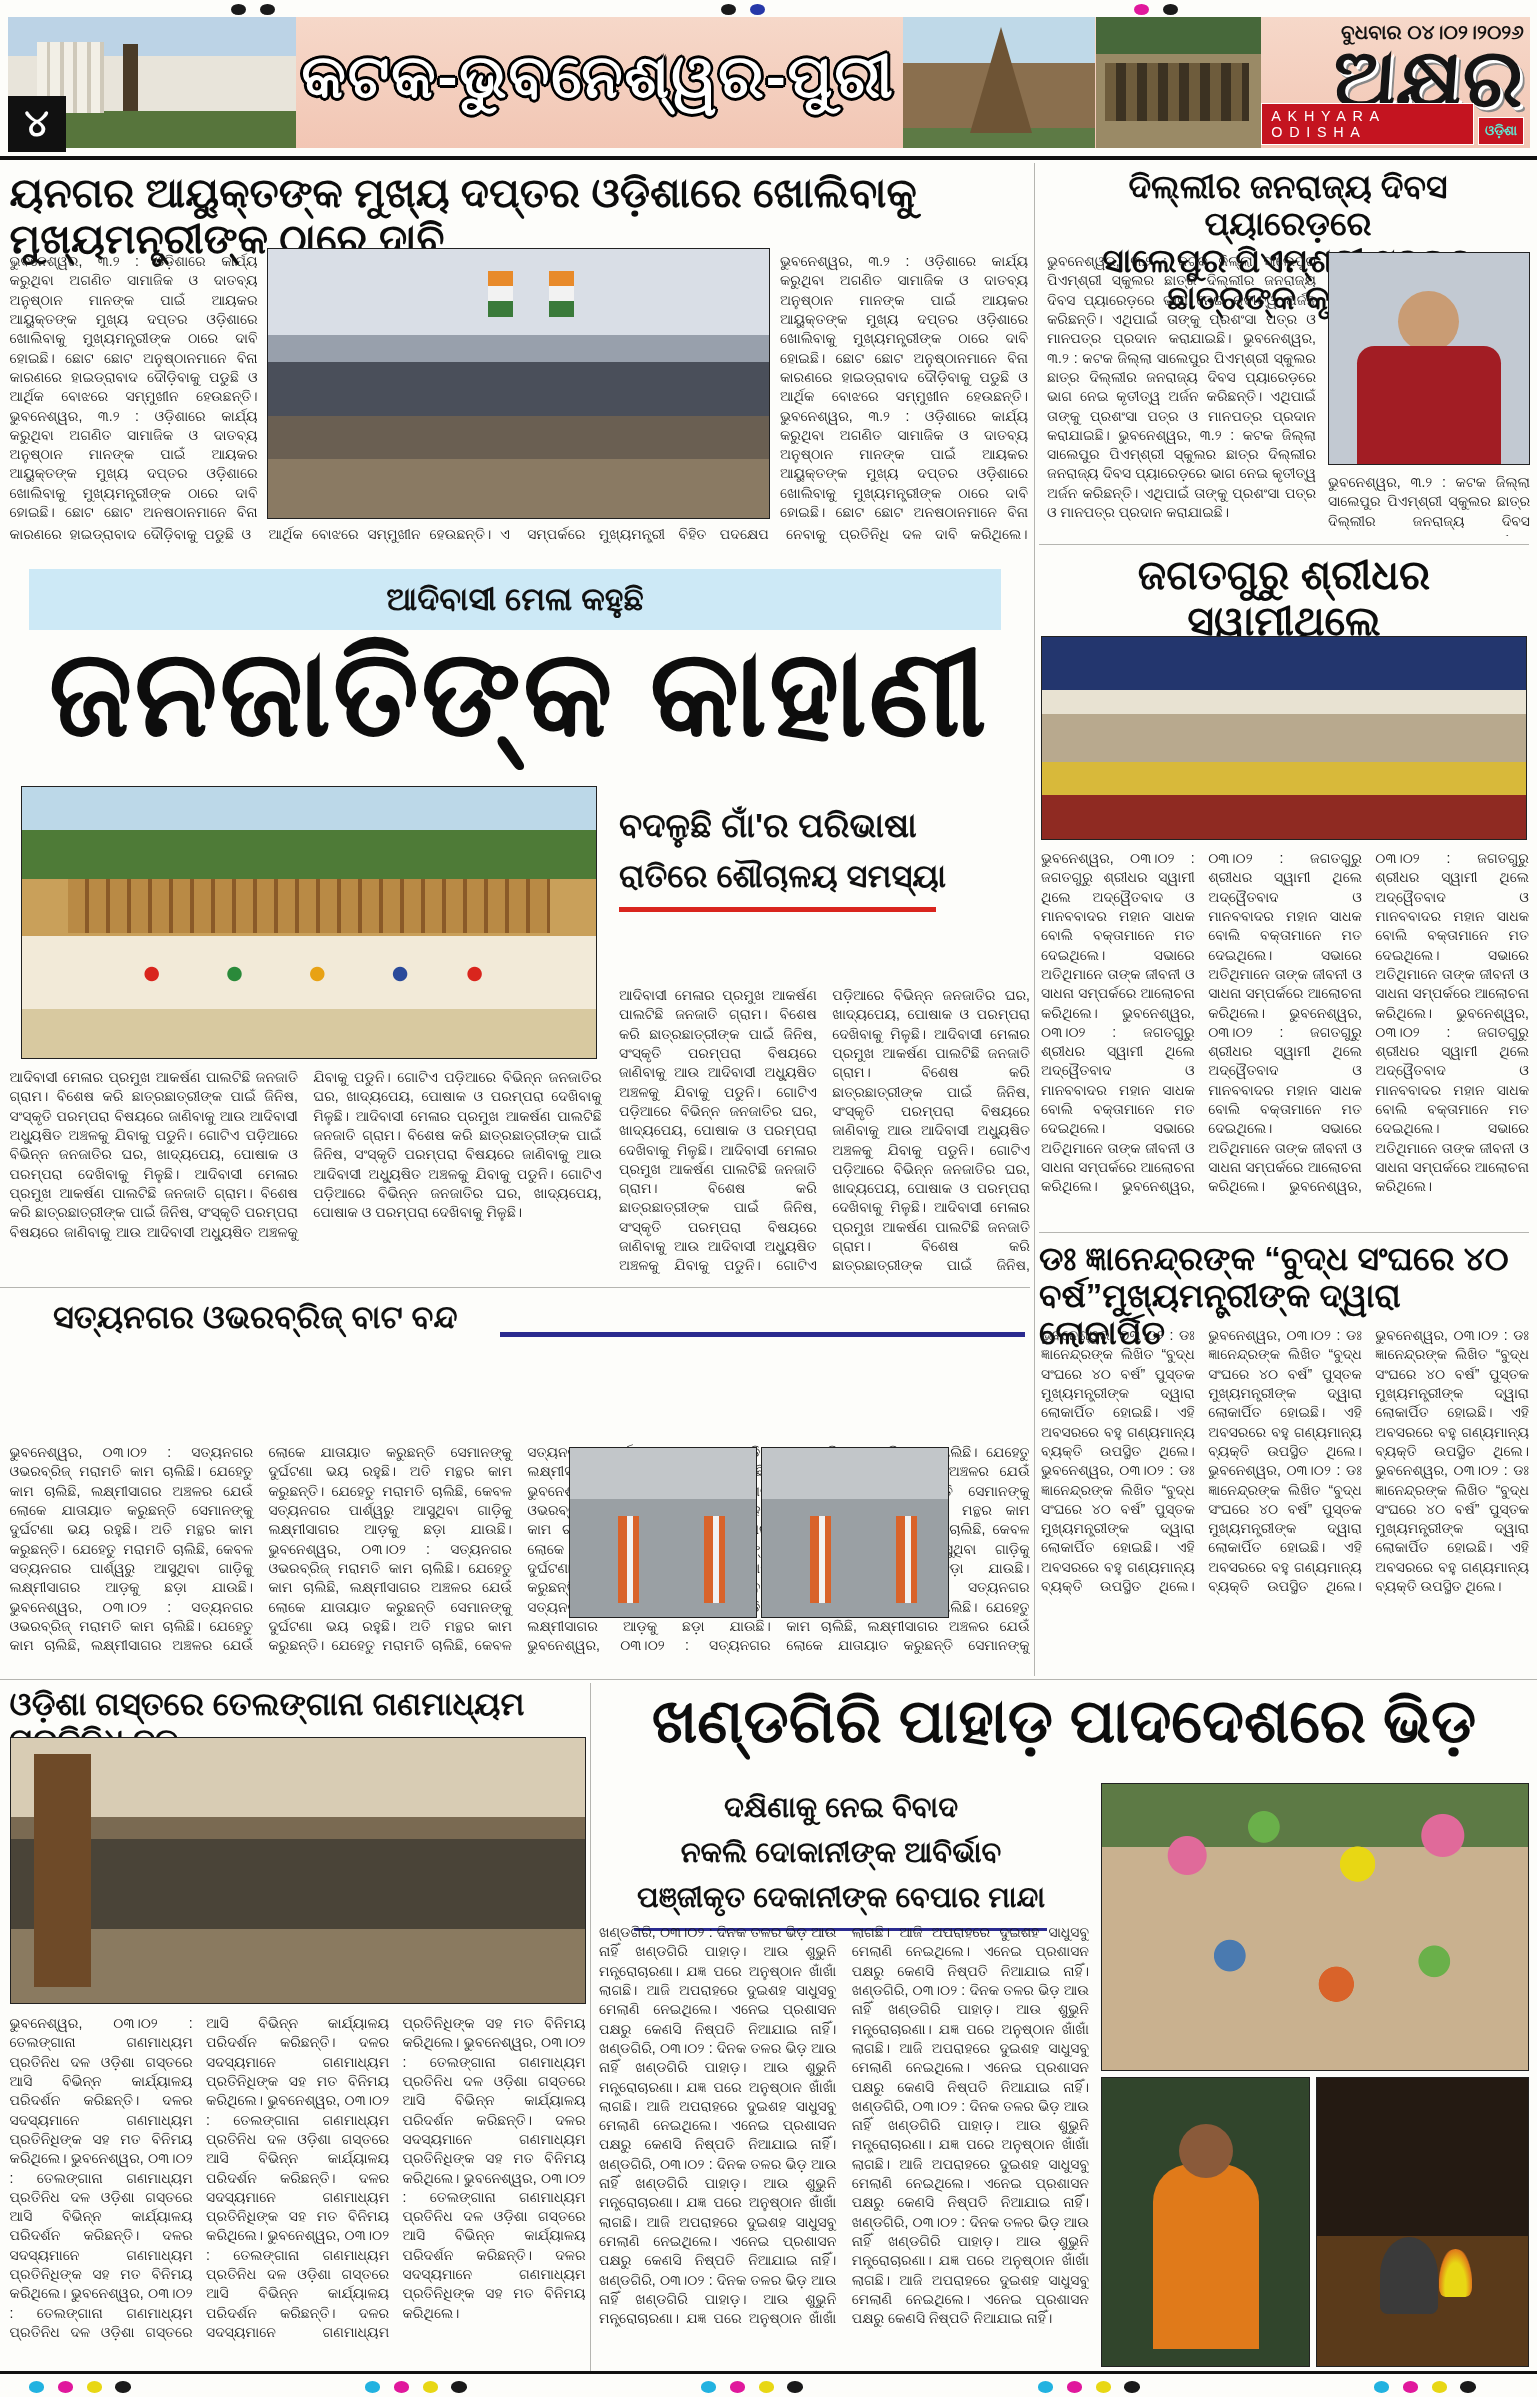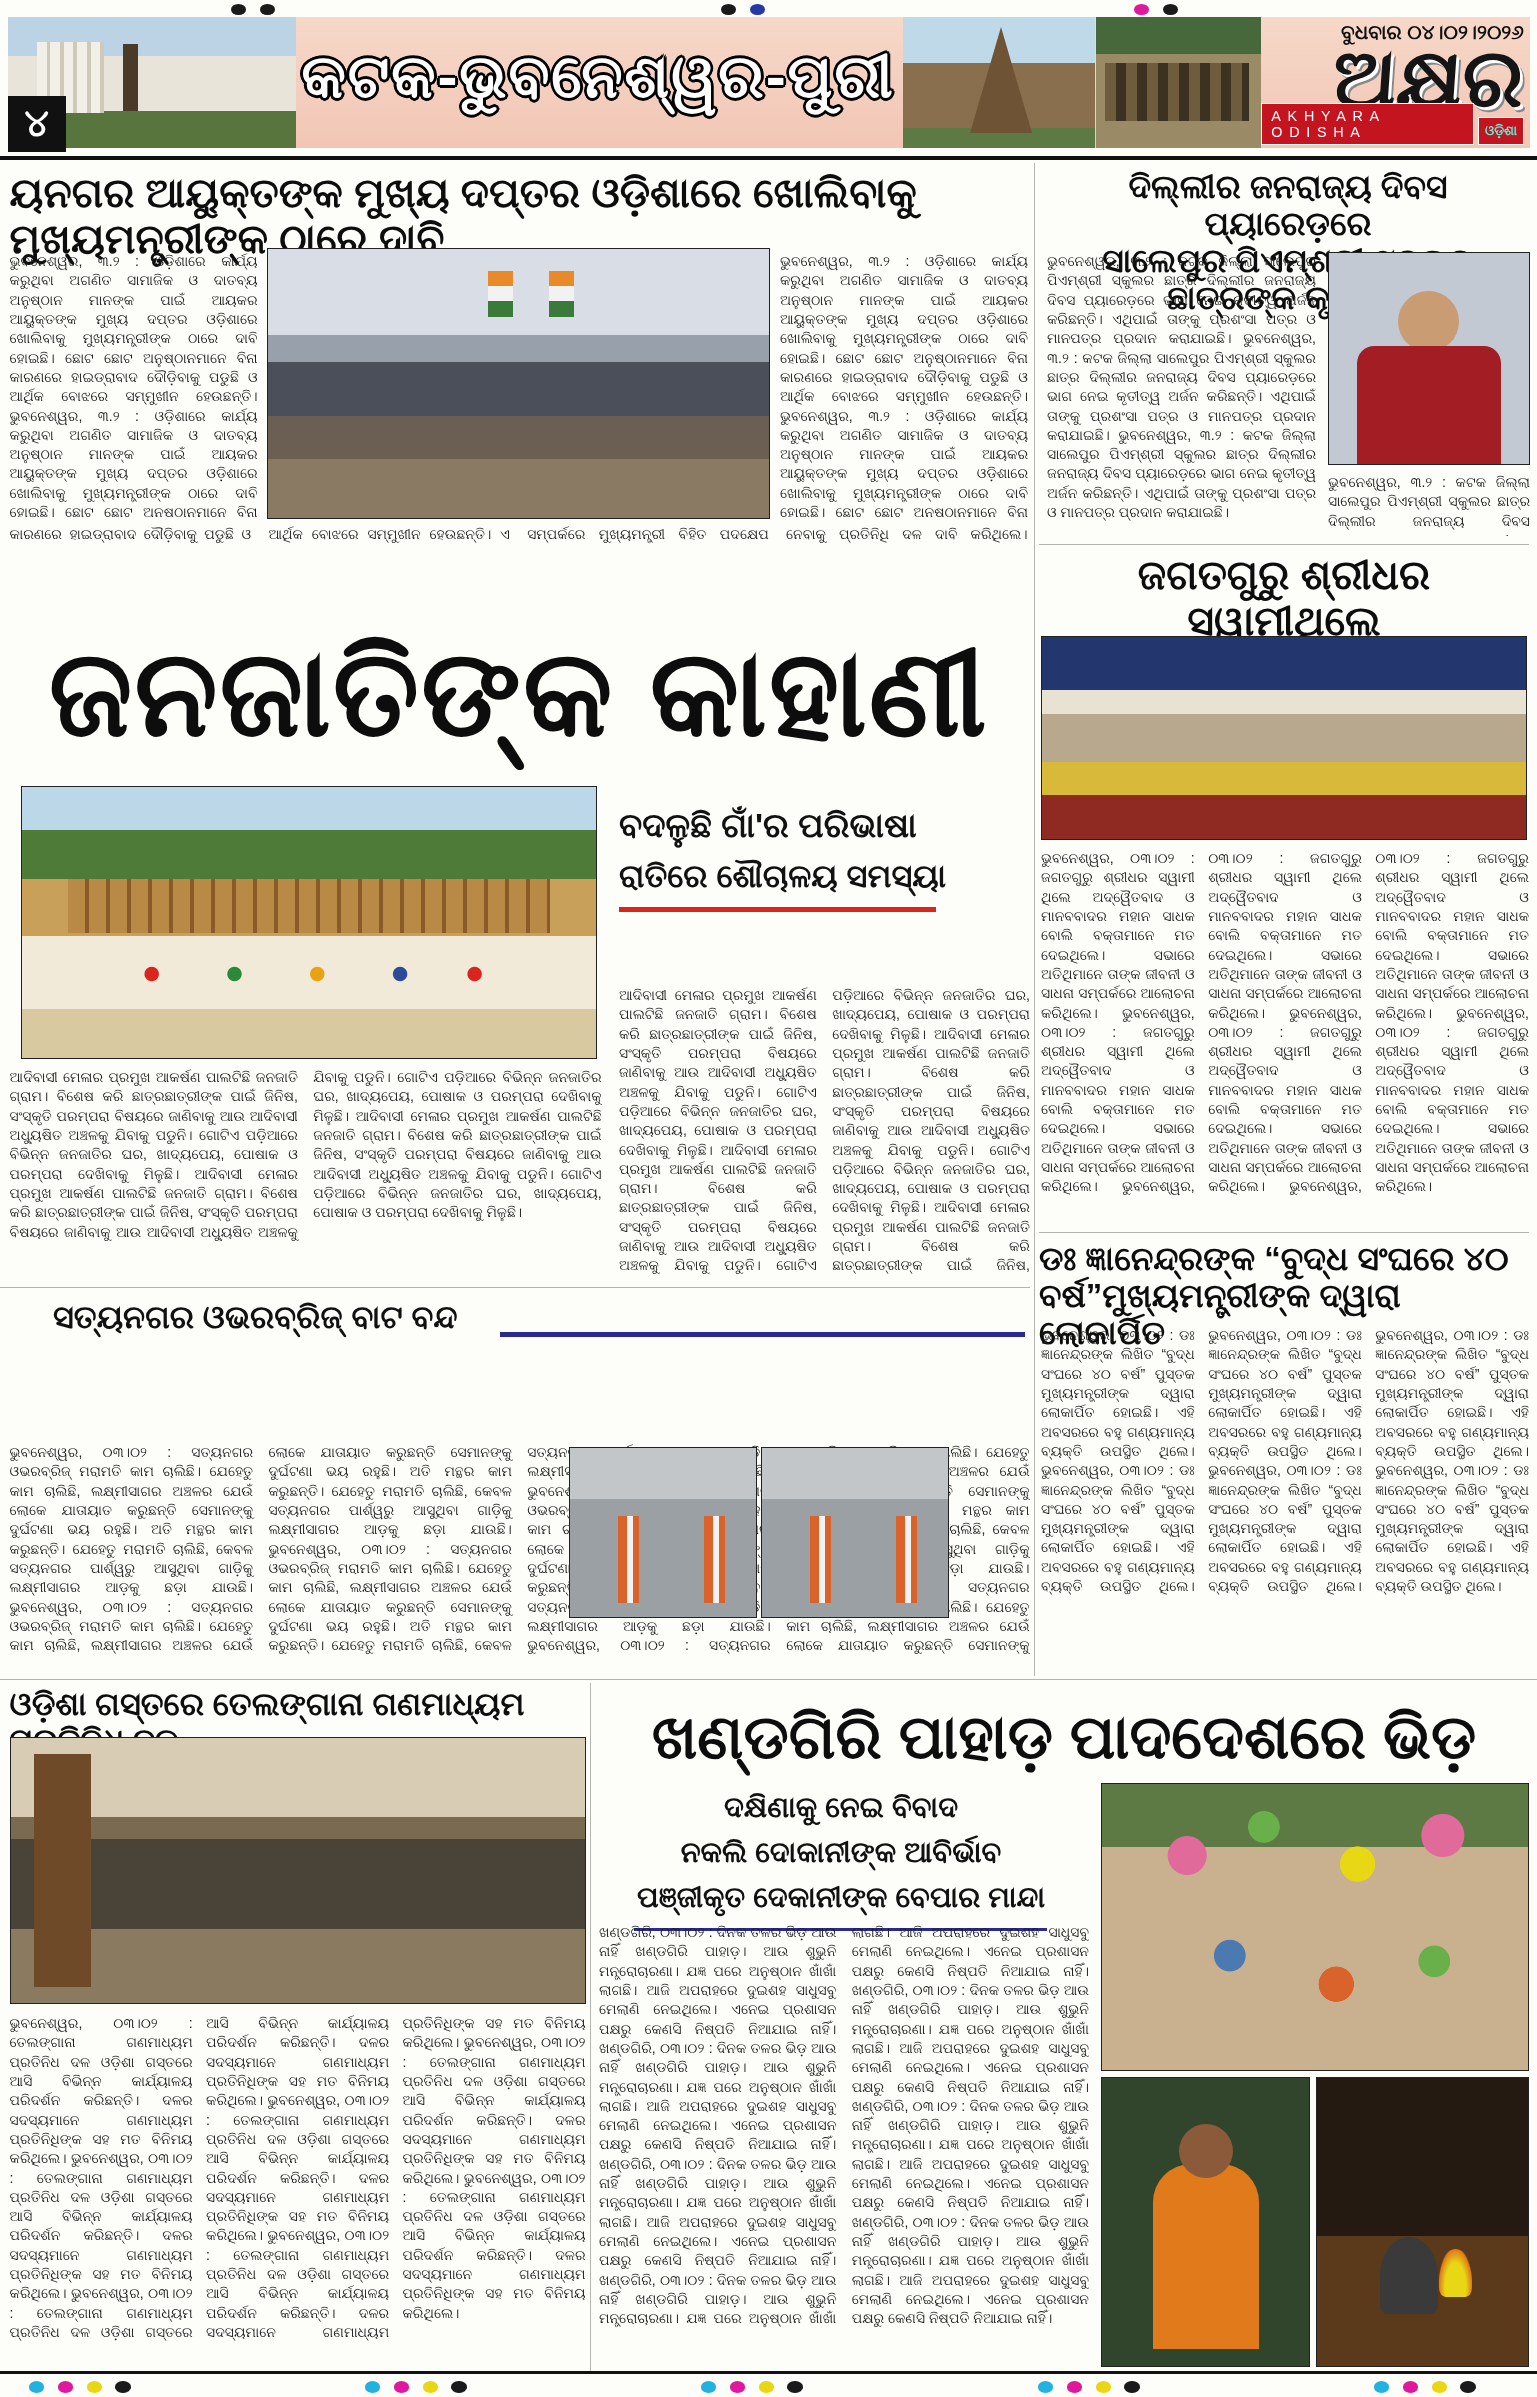--- a/index.html
+++ b/index.html
@@ -133,20 +133,21 @@
   <div class="abs hsep" style="left:1039px;top:544px;width:490px;"></div>
 
   <div class="abs headline" style="left:1039px;top:553px;width:490px;font-size:41px;text-align:center;">
     <div>ଜଗତଗୁରୁ ଶ୍ରୀଧର ସ୍ୱାମୀଥିଲେ</div>
     <div>ଅଦ୍ୱୈତବାଦ ଓ ମାନବବାଦର ମହାନ ସାଧକ</div>
   </div>
   <div class="abs photo ph-stage" style="left:1041px;top:636px;width:486px;height:204px;"></div>
   <div class="abs body-text" style="left:1041px;top:849px;width:488px;height:377px;column-count:3;column-gap:13.4px;">ଭୁବନେଶ୍ୱର, ୦୩।୦୨ : ଜଗତଗୁରୁ ଶ୍ରୀଧର ସ୍ୱାମୀ ଥିଲେ ଅଦ୍ୱୈତବାଦ ଓ ମାନବବାଦର ମହାନ ସାଧକ ବୋଲି ବକ୍ତାମାନେ ମତ ଦେଇଥିଲେ। ସଭାରେ ଅତିଥିମାନେ ତାଙ୍କ ଜୀବନୀ ଓ ସାଧନା ସମ୍ପର୍କରେ ଆଲୋଚନା କରିଥିଲେ। ଭୁବନେଶ୍ୱର, ୦୩।୦୨ : ଜଗତଗୁରୁ ଶ୍ରୀଧର ସ୍ୱାମୀ ଥିଲେ ଅଦ୍ୱୈତବାଦ ଓ ମାନବବାଦର ମହାନ ସାଧକ ବୋଲି ବକ୍ତାମାନେ ମତ ଦେଇଥିଲେ। ସଭାରେ ଅତିଥିମାନେ ତାଙ୍କ ଜୀବନୀ ଓ ସାଧନା ସମ୍ପର୍କରେ ଆଲୋଚନା କରିଥିଲେ। ଭୁବନେଶ୍ୱର, ୦୩।୦୨ : ଜଗତଗୁରୁ ଶ୍ରୀଧର ସ୍ୱାମୀ ଥିଲେ ଅଦ୍ୱୈତବାଦ ଓ ମାନବବାଦର ମହାନ ସାଧକ ବୋଲି ବକ୍ତାମାନେ ମତ ଦେଇଥିଲେ। ସଭାରେ ଅତିଥିମାନେ ତାଙ୍କ ଜୀବନୀ ଓ ସାଧନା ସମ୍ପର୍କରେ ଆଲୋଚନା କରିଥିଲେ। ଭୁବନେଶ୍ୱର, ୦୩।୦୨ : ଜଗତଗୁରୁ ଶ୍ରୀଧର ସ୍ୱାମୀ ଥିଲେ ଅଦ୍ୱୈତବାଦ ଓ ମାନବବାଦର ମହାନ ସାଧକ ବୋଲି ବକ୍ତାମାନେ ମତ ଦେଇଥିଲେ। ସଭାରେ ଅତିଥିମାନେ ତାଙ୍କ ଜୀବନୀ ଓ ସାଧନା ସମ୍ପର୍କରେ ଆଲୋଚନା କରିଥିଲେ। ଭୁବନେଶ୍ୱର, ୦୩।୦୨ : ଜଗତଗୁରୁ ଶ୍ରୀଧର ସ୍ୱାମୀ ଥିଲେ ଅଦ୍ୱୈତବାଦ ଓ ମାନବବାଦର ମହାନ ସାଧକ ବୋଲି ବକ୍ତାମାନେ ମତ ଦେଇଥିଲେ। ସଭାରେ ଅତିଥିମାନେ ତାଙ୍କ ଜୀବନୀ ଓ ସାଧନା ସମ୍ପର୍କରେ ଆଲୋଚନା କରିଥିଲେ। ଭୁବନେଶ୍ୱର, ୦୩।୦୨ : ଜଗତଗୁରୁ ଶ୍ରୀଧର ସ୍ୱାମୀ ଥିଲେ ଅଦ୍ୱୈତବାଦ ଓ ମାନବବାଦର ମହାନ ସାଧକ ବୋଲି ବକ୍ତାମାନେ ମତ ଦେଇଥିଲେ। ସଭାରେ ଅତିଥିମାନେ ତାଙ୍କ ଜୀବନୀ ଓ ସାଧନା ସମ୍ପର୍କରେ ଆଲୋଚନା କରିଥିଲେ।</div>
   <div class="abs hsep" style="left:1039px;top:1232px;width:490px;"></div>
 
+  <div class="abs kicker">ଆଦିବାସୀ ମେଳା କହୁଛି</div>
   <div class="abs headline bigheadline">ଜନଜାତିଙ୍କ କାହାଣୀ</div>
   <div class="abs photo ph-village" style="left:21px;top:786px;width:576px;height:273px;"></div>
   <div class="abs" style="left:619px;top:799px;width:411px;">
     <div class="subhead1">ବଦଳୁଛି ଗାଁ'ର ପରିଭାଷା</div>
     <div class="subhead1" style="font-size:32px;">ରାତିରେ ଶୌଚାଳୟ ସମସ୍ୟା</div>
     <span class="redline"></span>
   </div>
   <div class="abs body-text" style="left:619px;top:986px;width:411px;height:294px;column-count:2;column-gap:15.4px;">ଆଦିବାସୀ ମେଳାର ପ୍ରମୁଖ ଆକର୍ଷଣ ପାଲଟିଛି ଜନଜାତି ଗ୍ରାମ। ବିଶେଷ କରି ଛାତ୍ରଛାତ୍ରୀଙ୍କ ପାଇଁ ଜିନିଷ, ସଂସ୍କୃତି ପରମ୍ପରା ବିଷୟରେ ଜାଣିବାକୁ ଆଉ ଆଦିବାସୀ ଅଧ୍ୟୁଷିତ ଅଞ୍ଚଳକୁ ଯିବାକୁ ପଡୁନି। ଗୋଟିଏ ପଡ଼ିଆରେ ବିଭିନ୍ନ ଜନଜାତିର ଘର, ଖାଦ୍ୟପେୟ, ପୋଷାକ ଓ ପରମ୍ପରା ଦେଖିବାକୁ ମିଳୁଛି। ଆଦିବାସୀ ମେଳାର ପ୍ରମୁଖ ଆକର୍ଷଣ ପାଲଟିଛି ଜନଜାତି ଗ୍ରାମ। ବିଶେଷ କରି ଛାତ୍ରଛାତ୍ରୀଙ୍କ ପାଇଁ ଜିନିଷ, ସଂସ୍କୃତି ପରମ୍ପରା ବିଷୟରେ ଜାଣିବାକୁ ଆଉ ଆଦିବାସୀ ଅଧ୍ୟୁଷିତ ଅଞ୍ଚଳକୁ ଯିବାକୁ ପଡୁନି। ଗୋଟିଏ ପଡ଼ିଆରେ ବିଭିନ୍ନ ଜନଜାତିର ଘର, ଖାଦ୍ୟପେୟ, ପୋଷାକ ଓ ପରମ୍ପରା ଦେଖିବାକୁ ମିଳୁଛି। ଆଦିବାସୀ ମେଳାର ପ୍ରମୁଖ ଆକର୍ଷଣ ପାଲଟିଛି ଜନଜାତି ଗ୍ରାମ। ବିଶେଷ କରି ଛାତ୍ରଛାତ୍ରୀଙ୍କ ପାଇଁ ଜିନିଷ, ସଂସ୍କୃତି ପରମ୍ପରା ବିଷୟରେ ଜାଣିବାକୁ ଆଉ ଆଦିବାସୀ ଅଧ୍ୟୁଷିତ ଅଞ୍ଚଳକୁ ଯିବାକୁ ପଡୁନି। ଗୋଟିଏ ପଡ଼ିଆରେ ବିଭିନ୍ନ ଜନଜାତିର ଘର, ଖାଦ୍ୟପେୟ, ପୋଷାକ ଓ ପରମ୍ପରା ଦେଖିବାକୁ ମିଳୁଛି। ଆଦିବାସୀ ମେଳାର ପ୍ରମୁଖ ଆକର୍ଷଣ ପାଲଟିଛି ଜନଜାତି ଗ୍ରାମ। ବିଶେଷ କରି ଛାତ୍ରଛାତ୍ରୀଙ୍କ ପାଇଁ ଜିନିଷ, ସଂସ୍କୃତି ପରମ୍ପରା ବିଷୟରେ ଜାଣିବାକୁ ଆଉ ଆଦିବାସୀ ଅଧ୍ୟୁଷିତ ଅଞ୍ଚଳକୁ ଯିବାକୁ ପଡୁନି। ଗୋଟିଏ ପଡ଼ିଆରେ ବିଭିନ୍ନ ଜନଜାତିର ଘର, ଖାଦ୍ୟପେୟ, ପୋଷାକ ଓ ପରମ୍ପରା ଦେଖିବାକୁ ମିଳୁଛି।</div>
   <div class="abs body-text" style="left:9.6px;top:1068px;width:592px;height:211px;column-count:2;column-gap:15.4px;">ଆଦିବାସୀ ମେଳାର ପ୍ରମୁଖ ଆକର୍ଷଣ ପାଲଟିଛି ଜନଜାତି ଗ୍ରାମ। ବିଶେଷ କରି ଛାତ୍ରଛାତ୍ରୀଙ୍କ ପାଇଁ ଜିନିଷ, ସଂସ୍କୃତି ପରମ୍ପରା ବିଷୟରେ ଜାଣିବାକୁ ଆଉ ଆଦିବାସୀ ଅଧ୍ୟୁଷିତ ଅଞ୍ଚଳକୁ ଯିବାକୁ ପଡୁନି। ଗୋଟିଏ ପଡ଼ିଆରେ ବିଭିନ୍ନ ଜନଜାତିର ଘର, ଖାଦ୍ୟପେୟ, ପୋଷାକ ଓ ପରମ୍ପରା ଦେଖିବାକୁ ମିଳୁଛି। ଆଦିବାସୀ ମେଳାର ପ୍ରମୁଖ ଆକର୍ଷଣ ପାଲଟିଛି ଜନଜାତି ଗ୍ରାମ। ବିଶେଷ କରି ଛାତ୍ରଛାତ୍ରୀଙ୍କ ପାଇଁ ଜିନିଷ, ସଂସ୍କୃତି ପରମ୍ପରା ବିଷୟରେ ଜାଣିବାକୁ ଆଉ ଆଦିବାସୀ ଅଧ୍ୟୁଷିତ ଅଞ୍ଚଳକୁ ଯିବାକୁ ପଡୁନି। ଗୋଟିଏ ପଡ଼ିଆରେ ବିଭିନ୍ନ ଜନଜାତିର ଘର, ଖାଦ୍ୟପେୟ, ପୋଷାକ ଓ ପରମ୍ପରା ଦେଖିବାକୁ ମିଳୁଛି। ଆଦିବାସୀ ମେଳାର ପ୍ରମୁଖ ଆକର୍ଷଣ ପାଲଟିଛି ଜନଜାତି ଗ୍ରାମ। ବିଶେଷ କରି ଛାତ୍ରଛାତ୍ରୀଙ୍କ ପାଇଁ ଜିନିଷ, ସଂସ୍କୃତି ପରମ୍ପରା ବିଷୟରେ ଜାଣିବାକୁ ଆଉ ଆଦିବାସୀ ଅଧ୍ୟୁଷିତ ଅଞ୍ଚଳକୁ ଯିବାକୁ ପଡୁନି। ଗୋଟିଏ ପଡ଼ିଆରେ ବିଭିନ୍ନ ଜନଜାତିର ଘର, ଖାଦ୍ୟପେୟ, ପୋଷାକ ଓ ପରମ୍ପରା ଦେଖିବାକୁ ମିଳୁଛି।</div>
 
@@ -162,21 +163,21 @@
   <div class="abs body-text" style="left:9.6px;top:1443px;width:1020px;height:229px;column-count:4;column-gap:15.4px;">ଭୁବନେଶ୍ୱର, ୦୩।୦୨ : ସତ୍ୟନଗର ଓଭରବ୍ରିଜ୍ ମରାମତି କାମ ଚାଲିଛି। ଯେହେତୁ କାମ ଚାଲିଛି, ଲକ୍ଷ୍ମୀସାଗର ଅଞ୍ଚଳର ଯେଉଁ ଲୋକେ ଯାତାୟାତ କରୁଛନ୍ତି ସେମାନଙ୍କୁ ଦୁର୍ଘଟଣା ଭୟ ରହୁଛି। ଅତି ମନ୍ଥର କାମ କରୁଛନ୍ତି। ଯେହେତୁ ମରାମତି ଚାଲିଛି, କେବଳ ସତ୍ୟନଗର ପାର୍ଶ୍ୱରୁ ଆସୁଥିବା ଗାଡ଼ିକୁ ଲକ୍ଷ୍ମୀସାଗର ଆଡ଼କୁ ଛଡ଼ା ଯାଉଛି। ଭୁବନେଶ୍ୱର, ୦୩।୦୨ : ସତ୍ୟନଗର ଓଭରବ୍ରିଜ୍ ମରାମତି କାମ ଚାଲିଛି। ଯେହେତୁ କାମ ଚାଲିଛି, ଲକ୍ଷ୍ମୀସାଗର ଅଞ୍ଚଳର ଯେଉଁ ଲୋକେ ଯାତାୟାତ କରୁଛନ୍ତି ସେମାନଙ୍କୁ ଦୁର୍ଘଟଣା ଭୟ ରହୁଛି। ଅତି ମନ୍ଥର କାମ କରୁଛନ୍ତି। ଯେହେତୁ ମରାମତି ଚାଲିଛି, କେବଳ ସତ୍ୟନଗର ପାର୍ଶ୍ୱରୁ ଆସୁଥିବା ଗାଡ଼ିକୁ ଲକ୍ଷ୍ମୀସାଗର ଆଡ଼କୁ ଛଡ଼ା ଯାଉଛି। ଭୁବନେଶ୍ୱର, ୦୩।୦୨ : ସତ୍ୟନଗର ଓଭରବ୍ରିଜ୍ ମରାମତି କାମ ଚାଲିଛି। ଯେହେତୁ କାମ ଚାଲିଛି, ଲକ୍ଷ୍ମୀସାଗର ଅଞ୍ଚଳର ଯେଉଁ ଲୋକେ ଯାତାୟାତ କରୁଛନ୍ତି ସେମାନଙ୍କୁ ଦୁର୍ଘଟଣା ଭୟ ରହୁଛି। ଅତି ମନ୍ଥର କାମ କରୁଛନ୍ତି। ଯେହେତୁ ମରାମତି ଚାଲିଛି, କେବଳ ସତ୍ୟନଗର ପାର୍ଶ୍ୱରୁ ଆସୁଥିବା ଗାଡ଼ିକୁ ଲକ୍ଷ୍ମୀସାଗର ଆଡ଼କୁ ଛଡ଼ା ଯାଉଛି। ଭୁବନେଶ୍ୱର, ୦୩।୦୨ : ସତ୍ୟନଗର ଓଭରବ୍ରିଜ୍ ମରାମତି କାମ ଚାଲିଛି। ଯେହେତୁ କାମ ଚାଲିଛି, ଲକ୍ଷ୍ମୀସାଗର ଅଞ୍ଚଳର ଯେଉଁ ଲୋକେ ଯାତାୟାତ କରୁଛନ୍ତି ସେମାନଙ୍କୁ ଦୁର୍ଘଟଣା ଭୟ ରହୁଛି। ଅତି ମନ୍ଥର କାମ କରୁଛନ୍ତି। ଯେହେତୁ ମରାମତି ଚାଲିଛି, କେବଳ ସତ୍ୟନଗର ପାର୍ଶ୍ୱରୁ ଆସୁଥିବା ଗାଡ଼ିକୁ ଲକ୍ଷ୍ମୀସାଗର ଆଡ଼କୁ ଛଡ଼ା ଯାଉଛି। ଭୁବନେଶ୍ୱର, ୦୩।୦୨ : ସତ୍ୟନଗର ଓଭରବ୍ରିଜ୍ ମରାମତି କାମ ଚାଲିଛି। ଯେହେତୁ କାମ ଚାଲିଛି, ଲକ୍ଷ୍ମୀସାଗର ଅଞ୍ଚଳର ଯେଉଁ ଲୋକେ ଯାତାୟାତ କରୁଛନ୍ତି ସେମାନଙ୍କୁ ଦୁର୍ଘଟଣା ଭୟ ରହୁଛି। ଅତି ମନ୍ଥର କାମ କରୁଛନ୍ତି। ଯେହେତୁ ମରାମତି ଚାଲିଛି, କେବଳ ସତ୍ୟନଗର ପାର୍ଶ୍ୱରୁ ଆସୁଥିବା ଗାଡ଼ିକୁ ଲକ୍ଷ୍ମୀସାଗର ଆଡ଼କୁ ଛଡ଼ା ଯାଉଛି। ଭୁବନେଶ୍ୱର, ୦୩।୦୨ : ସତ୍ୟନଗର ଓଭରବ୍ରିଜ୍ ମରାମତି କାମ ଚାଲିଛି। ଯେହେତୁ କାମ ଚାଲିଛି, ଲକ୍ଷ୍ମୀସାଗର ଅଞ୍ଚଳର ଯେଉଁ ଲୋକେ ଯାତାୟାତ କରୁଛନ୍ତି ସେମାନଙ୍କୁ ଦୁର୍ଘଟଣା ଭୟ ରହୁଛି। ଅତି ମନ୍ଥର କାମ କରୁଛନ୍ତି। ଯେହେତୁ ମରାମତି ଚାଲିଛି, କେବଳ ସତ୍ୟନଗର ପାର୍ଶ୍ୱରୁ ଆସୁଥିବା ଗାଡ଼ିକୁ ଲକ୍ଷ୍ମୀସାଗର ଆଡ଼କୁ ଛଡ଼ା ଯାଉଛି।</div>
   <div class="abs photo ph-road" style="left:569px;top:1447px;width:188px;height:171px;"></div>
   <div class="abs photo ph-road" style="left:761px;top:1447px;width:188px;height:171px;"></div>
 
   <div class="abs hsep" style="left:0;top:1679px;width:1537px;"></div>
   <div class="abs headline" style="left:9.6px;top:1687px;width:576px;font-size:32px;">ଓଡ଼ିଶା ଗସ୍ତରେ ତେଲଙ୍ଗାନା ଗଣମାଧ୍ୟମ ପ୍ରତିନିଧ ଦଳ</div>
   <div class="abs photo ph-telgroup" style="left:9.6px;top:1737px;width:576px;height:267px;"></div>
   <div class="abs body-text" style="left:9.6px;top:2014px;width:576px;height:354px;column-count:3;column-gap:13.4px;">ଭୁବନେଶ୍ୱର, ୦୩।୦୨ : ତେଲଙ୍ଗାନା ଗଣମାଧ୍ୟମ ପ୍ରତିନିଧ ଦଳ ଓଡ଼ିଶା ଗସ୍ତରେ ଆସି ବିଭିନ୍ନ କାର୍ଯ୍ୟାଳୟ ପରିଦର୍ଶନ କରିଛନ୍ତି। ଦଳର ସଦସ୍ୟମାନେ ଗଣମାଧ୍ୟମ ପ୍ରତିନିଧିଙ୍କ ସହ ମତ ବିନିମୟ କରିଥିଲେ। ଭୁବନେଶ୍ୱର, ୦୩।୦୨ : ତେଲଙ୍ଗାନା ଗଣମାଧ୍ୟମ ପ୍ରତିନିଧ ଦଳ ଓଡ଼ିଶା ଗସ୍ତରେ ଆସି ବିଭିନ୍ନ କାର୍ଯ୍ୟାଳୟ ପରିଦର୍ଶନ କରିଛନ୍ତି। ଦଳର ସଦସ୍ୟମାନେ ଗଣମାଧ୍ୟମ ପ୍ରତିନିଧିଙ୍କ ସହ ମତ ବିନିମୟ କରିଥିଲେ। ଭୁବନେଶ୍ୱର, ୦୩।୦୨ : ତେଲଙ୍ଗାନା ଗଣମାଧ୍ୟମ ପ୍ରତିନିଧ ଦଳ ଓଡ଼ିଶା ଗସ୍ତରେ ଆସି ବିଭିନ୍ନ କାର୍ଯ୍ୟାଳୟ ପରିଦର୍ଶନ କରିଛନ୍ତି। ଦଳର ସଦସ୍ୟମାନେ ଗଣମାଧ୍ୟମ ପ୍ରତିନିଧିଙ୍କ ସହ ମତ ବିନିମୟ କରିଥିଲେ। ଭୁବନେଶ୍ୱର, ୦୩।୦୨ : ତେଲଙ୍ଗାନା ଗଣମାଧ୍ୟମ ପ୍ରତିନିଧ ଦଳ ଓଡ଼ିଶା ଗସ୍ତରେ ଆସି ବିଭିନ୍ନ କାର୍ଯ୍ୟାଳୟ ପରିଦର୍ଶନ କରିଛନ୍ତି। ଦଳର ସଦସ୍ୟମାନେ ଗଣମାଧ୍ୟମ ପ୍ରତିନିଧିଙ୍କ ସହ ମତ ବିନିମୟ କରିଥିଲେ। ଭୁବନେଶ୍ୱର, ୦୩।୦୨ : ତେଲଙ୍ଗାନା ଗଣମାଧ୍ୟମ ପ୍ରତିନିଧ ଦଳ ଓଡ଼ିଶା ଗସ୍ତରେ ଆସି ବିଭିନ୍ନ କାର୍ଯ୍ୟାଳୟ ପରିଦର୍ଶନ କରିଛନ୍ତି। ଦଳର ସଦସ୍ୟମାନେ ଗଣମାଧ୍ୟମ ପ୍ରତିନିଧିଙ୍କ ସହ ମତ ବିନିମୟ କରିଥିଲେ। ଭୁବନେଶ୍ୱର, ୦୩।୦୨ : ତେଲଙ୍ଗାନା ଗଣମାଧ୍ୟମ ପ୍ରତିନିଧ ଦଳ ଓଡ଼ିଶା ଗସ୍ତରେ ଆସି ବିଭିନ୍ନ କାର୍ଯ୍ୟାଳୟ ପରିଦର୍ଶନ କରିଛନ୍ତି। ଦଳର ସଦସ୍ୟମାନେ ଗଣମାଧ୍ୟମ ପ୍ରତିନିଧିଙ୍କ ସହ ମତ ବିନିମୟ କରିଥିଲେ। ଭୁବନେଶ୍ୱର, ୦୩।୦୨ : ତେଲଙ୍ଗାନା ଗଣମାଧ୍ୟମ ପ୍ରତିନିଧ ଦଳ ଓଡ଼ିଶା ଗସ୍ତରେ ଆସି ବିଭିନ୍ନ କାର୍ଯ୍ୟାଳୟ ପରିଦର୍ଶନ କରିଛନ୍ତି। ଦଳର ସଦସ୍ୟମାନେ ଗଣମାଧ୍ୟମ ପ୍ରତିନିଧିଙ୍କ ସହ ମତ ବିନିମୟ କରିଥିଲେ।</div>
   <div class="abs vsep" style="left:590px;top:1683px;height:688px;"></div>
 
-  <div class="abs headline" style="left:599px;top:1687px;width:930px;font-size:61px;text-align:center;margin-top:16px;">ଖଣ୍ଡଗିରି ପାହାଡ଼ ପାଦଦେଶରେ ଭିଡ଼</div>
+  <div class="abs headline" style="left:599px;top:1687px;width:930px;font-size:61px;text-align:center;">ଖଣ୍ଡଗିରି ପାହାଡ଼ ପାଦଦେଶରେ ଭିଡ଼</div>
   <div class="abs" style="left:615px;top:1785px;width:452px;text-align:center;">
     <div class="subhead1" style="font-size:29px;">ଦକ୍ଷିଣାକୁ ନେଇ ବିବାଦ</div>
     <div class="subhead1" style="font-size:29px;">ନକଲି ଦୋକାନୀଙ୍କ ଆବିର୍ଭାବ</div>
     <div class="subhead1" style="font-size:29px;">ପଞ୍ଜୀକୃତ ଦେକାନୀଙ୍କ ବେପାର ମାନ୍ଦା</div>
     <span class="blueline" style="margin-left:19px;"></span>
   </div>
   <div class="abs body-text" style="left:599px;top:1923px;width:490px;height:444px;column-count:2;column-gap:15.4px;">ଖଣ୍ଡଗିରି, ୦୩।୦୨ : ଦିନକ ତଳର ଭିଡ଼ ଆଉ ନାହିଁ ଖଣ୍ଡଗିରି ପାହାଡ଼। ଆଉ ଶୁଭୁନି ମନ୍ତ୍ରୋଚାରଣା। ଯଜ୍ଞ ପରେ ଅନୁଷ୍ଠାନ ଖାଁଖାଁ ଲାଗଛି। ଆଜି ଅପରାହରେ ଦୁଇଶହ ସାଧୁସବୁ ମେଲାଣି ନେଇଥିଲେ। ଏନେଇ ପ୍ରଶାସନ ପକ୍ଷରୁ କେଣସି ନିଷ୍ପତି ନିଆଯାଇ ନାହିଁ। ଖଣ୍ଡଗିରି, ୦୩।୦୨ : ଦିନକ ତଳର ଭିଡ଼ ଆଉ ନାହିଁ ଖଣ୍ଡଗିରି ପାହାଡ଼। ଆଉ ଶୁଭୁନି ମନ୍ତ୍ରୋଚାରଣା। ଯଜ୍ଞ ପରେ ଅନୁଷ୍ଠାନ ଖାଁଖାଁ ଲାଗଛି। ଆଜି ଅପରାହରେ ଦୁଇଶହ ସାଧୁସବୁ ମେଲାଣି ନେଇଥିଲେ। ଏନେଇ ପ୍ରଶାସନ ପକ୍ଷରୁ କେଣସି ନିଷ୍ପତି ନିଆଯାଇ ନାହିଁ। ଖଣ୍ଡଗିରି, ୦୩।୦୨ : ଦିନକ ତଳର ଭିଡ଼ ଆଉ ନାହିଁ ଖଣ୍ଡଗିରି ପାହାଡ଼। ଆଉ ଶୁଭୁନି ମନ୍ତ୍ରୋଚାରଣା। ଯଜ୍ଞ ପରେ ଅନୁଷ୍ଠାନ ଖାଁଖାଁ ଲାଗଛି। ଆଜି ଅପରାହରେ ଦୁଇଶହ ସାଧୁସବୁ ମେଲାଣି ନେଇଥିଲେ। ଏନେଇ ପ୍ରଶାସନ ପକ୍ଷରୁ କେଣସି ନିଷ୍ପତି ନିଆଯାଇ ନାହିଁ। ଖଣ୍ଡଗିରି, ୦୩।୦୨ : ଦିନକ ତଳର ଭିଡ଼ ଆଉ ନାହିଁ ଖଣ୍ଡଗିରି ପାହାଡ଼। ଆଉ ଶୁଭୁନି ମନ୍ତ୍ରୋଚାରଣା। ଯଜ୍ଞ ପରେ ଅନୁଷ୍ଠାନ ଖାଁଖାଁ ଲାଗଛି। ଆଜି ଅପରାହରେ ଦୁଇଶହ ସାଧୁସବୁ ମେଲାଣି ନେଇଥିଲେ। ଏନେଇ ପ୍ରଶାସନ ପକ୍ଷରୁ କେଣସି ନିଷ୍ପତି ନିଆଯାଇ ନାହିଁ। ଖଣ୍ଡଗିରି, ୦୩।୦୨ : ଦିନକ ତଳର ଭିଡ଼ ଆଉ ନାହିଁ ଖଣ୍ଡଗିରି ପାହାଡ଼। ଆଉ ଶୁଭୁନି ମନ୍ତ୍ରୋଚାରଣା। ଯଜ୍ଞ ପରେ ଅନୁଷ୍ଠାନ ଖାଁଖାଁ ଲାଗଛି। ଆଜି ଅପରାହରେ ଦୁଇଶହ ସାଧୁସବୁ ମେଲାଣି ନେଇଥିଲେ। ଏନେଇ ପ୍ରଶାସନ ପକ୍ଷରୁ କେଣସି ନିଷ୍ପତି ନିଆଯାଇ ନାହିଁ। ଖଣ୍ଡଗିରି, ୦୩।୦୨ : ଦିନକ ତଳର ଭିଡ଼ ଆଉ ନାହିଁ ଖଣ୍ଡଗିରି ପାହାଡ଼। ଆଉ ଶୁଭୁନି ମନ୍ତ୍ରୋଚାରଣା। ଯଜ୍ଞ ପରେ ଅନୁଷ୍ଠାନ ଖାଁଖାଁ ଲାଗଛି। ଆଜି ଅପରାହରେ ଦୁଇଶହ ସାଧୁସବୁ ମେଲାଣି ନେଇଥିଲେ। ଏନେଇ ପ୍ରଶାସନ ପକ୍ଷରୁ କେଣସି ନିଷ୍ପତି ନିଆଯାଇ ନାହିଁ। ଖଣ୍ଡଗିରି, ୦୩।୦୨ : ଦିନକ ତଳର ଭିଡ଼ ଆଉ ନାହିଁ ଖଣ୍ଡଗିରି ପାହାଡ଼। ଆଉ ଶୁଭୁନି ମନ୍ତ୍ରୋଚାରଣା। ଯଜ୍ଞ ପରେ ଅନୁଷ୍ଠାନ ଖାଁଖାଁ ଲାଗଛି। ଆଜି ଅପରାହରେ ଦୁଇଶହ ସାଧୁସବୁ ମେଲାଣି ନେଇଥିଲେ। ଏନେଇ ପ୍ରଶାସନ ପକ୍ଷରୁ କେଣସି ନିଷ୍ପତି ନିଆଯାଇ ନାହିଁ।</div>
   <div class="abs photo ph-crowd" style="left:1101px;top:1783px;width:428px;height:288px;"></div>
   <div class="abs photo ph-sadhu" style="left:1101px;top:2077px;width:209px;height:290px;"></div>
   <div class="abs photo ph-puja" style="left:1316px;top:2077px;width:213px;height:290px;"></div>

